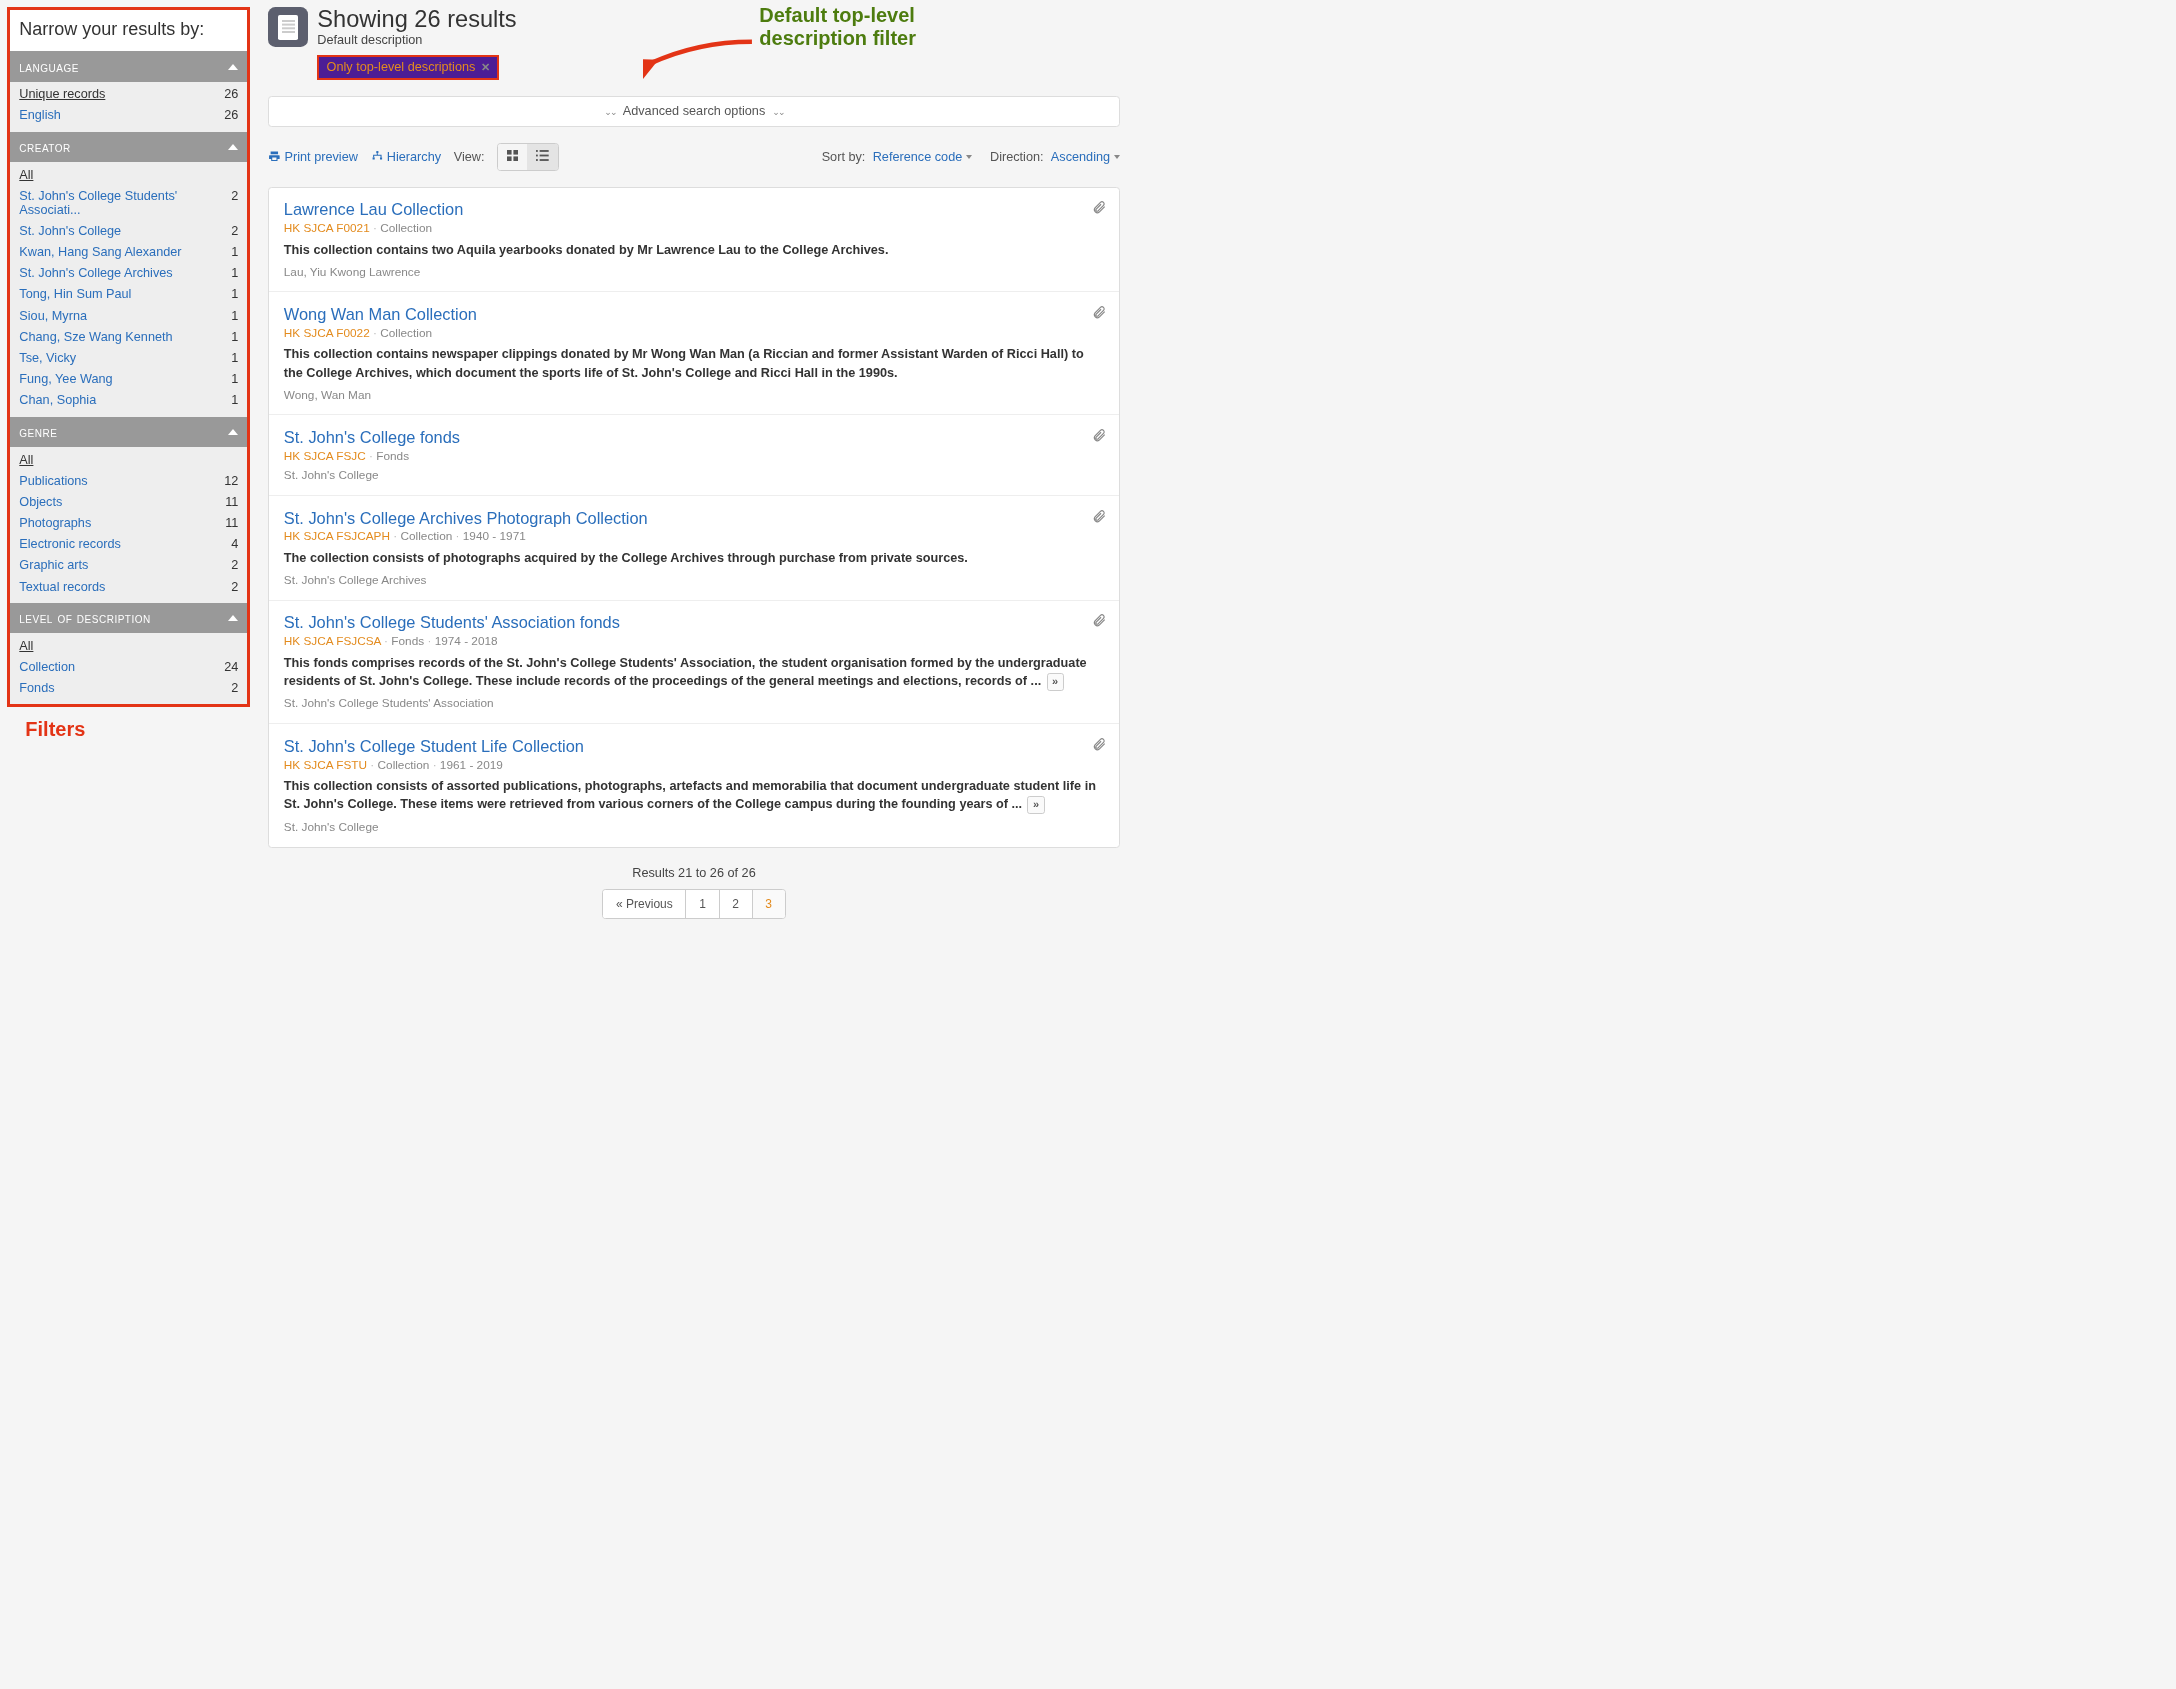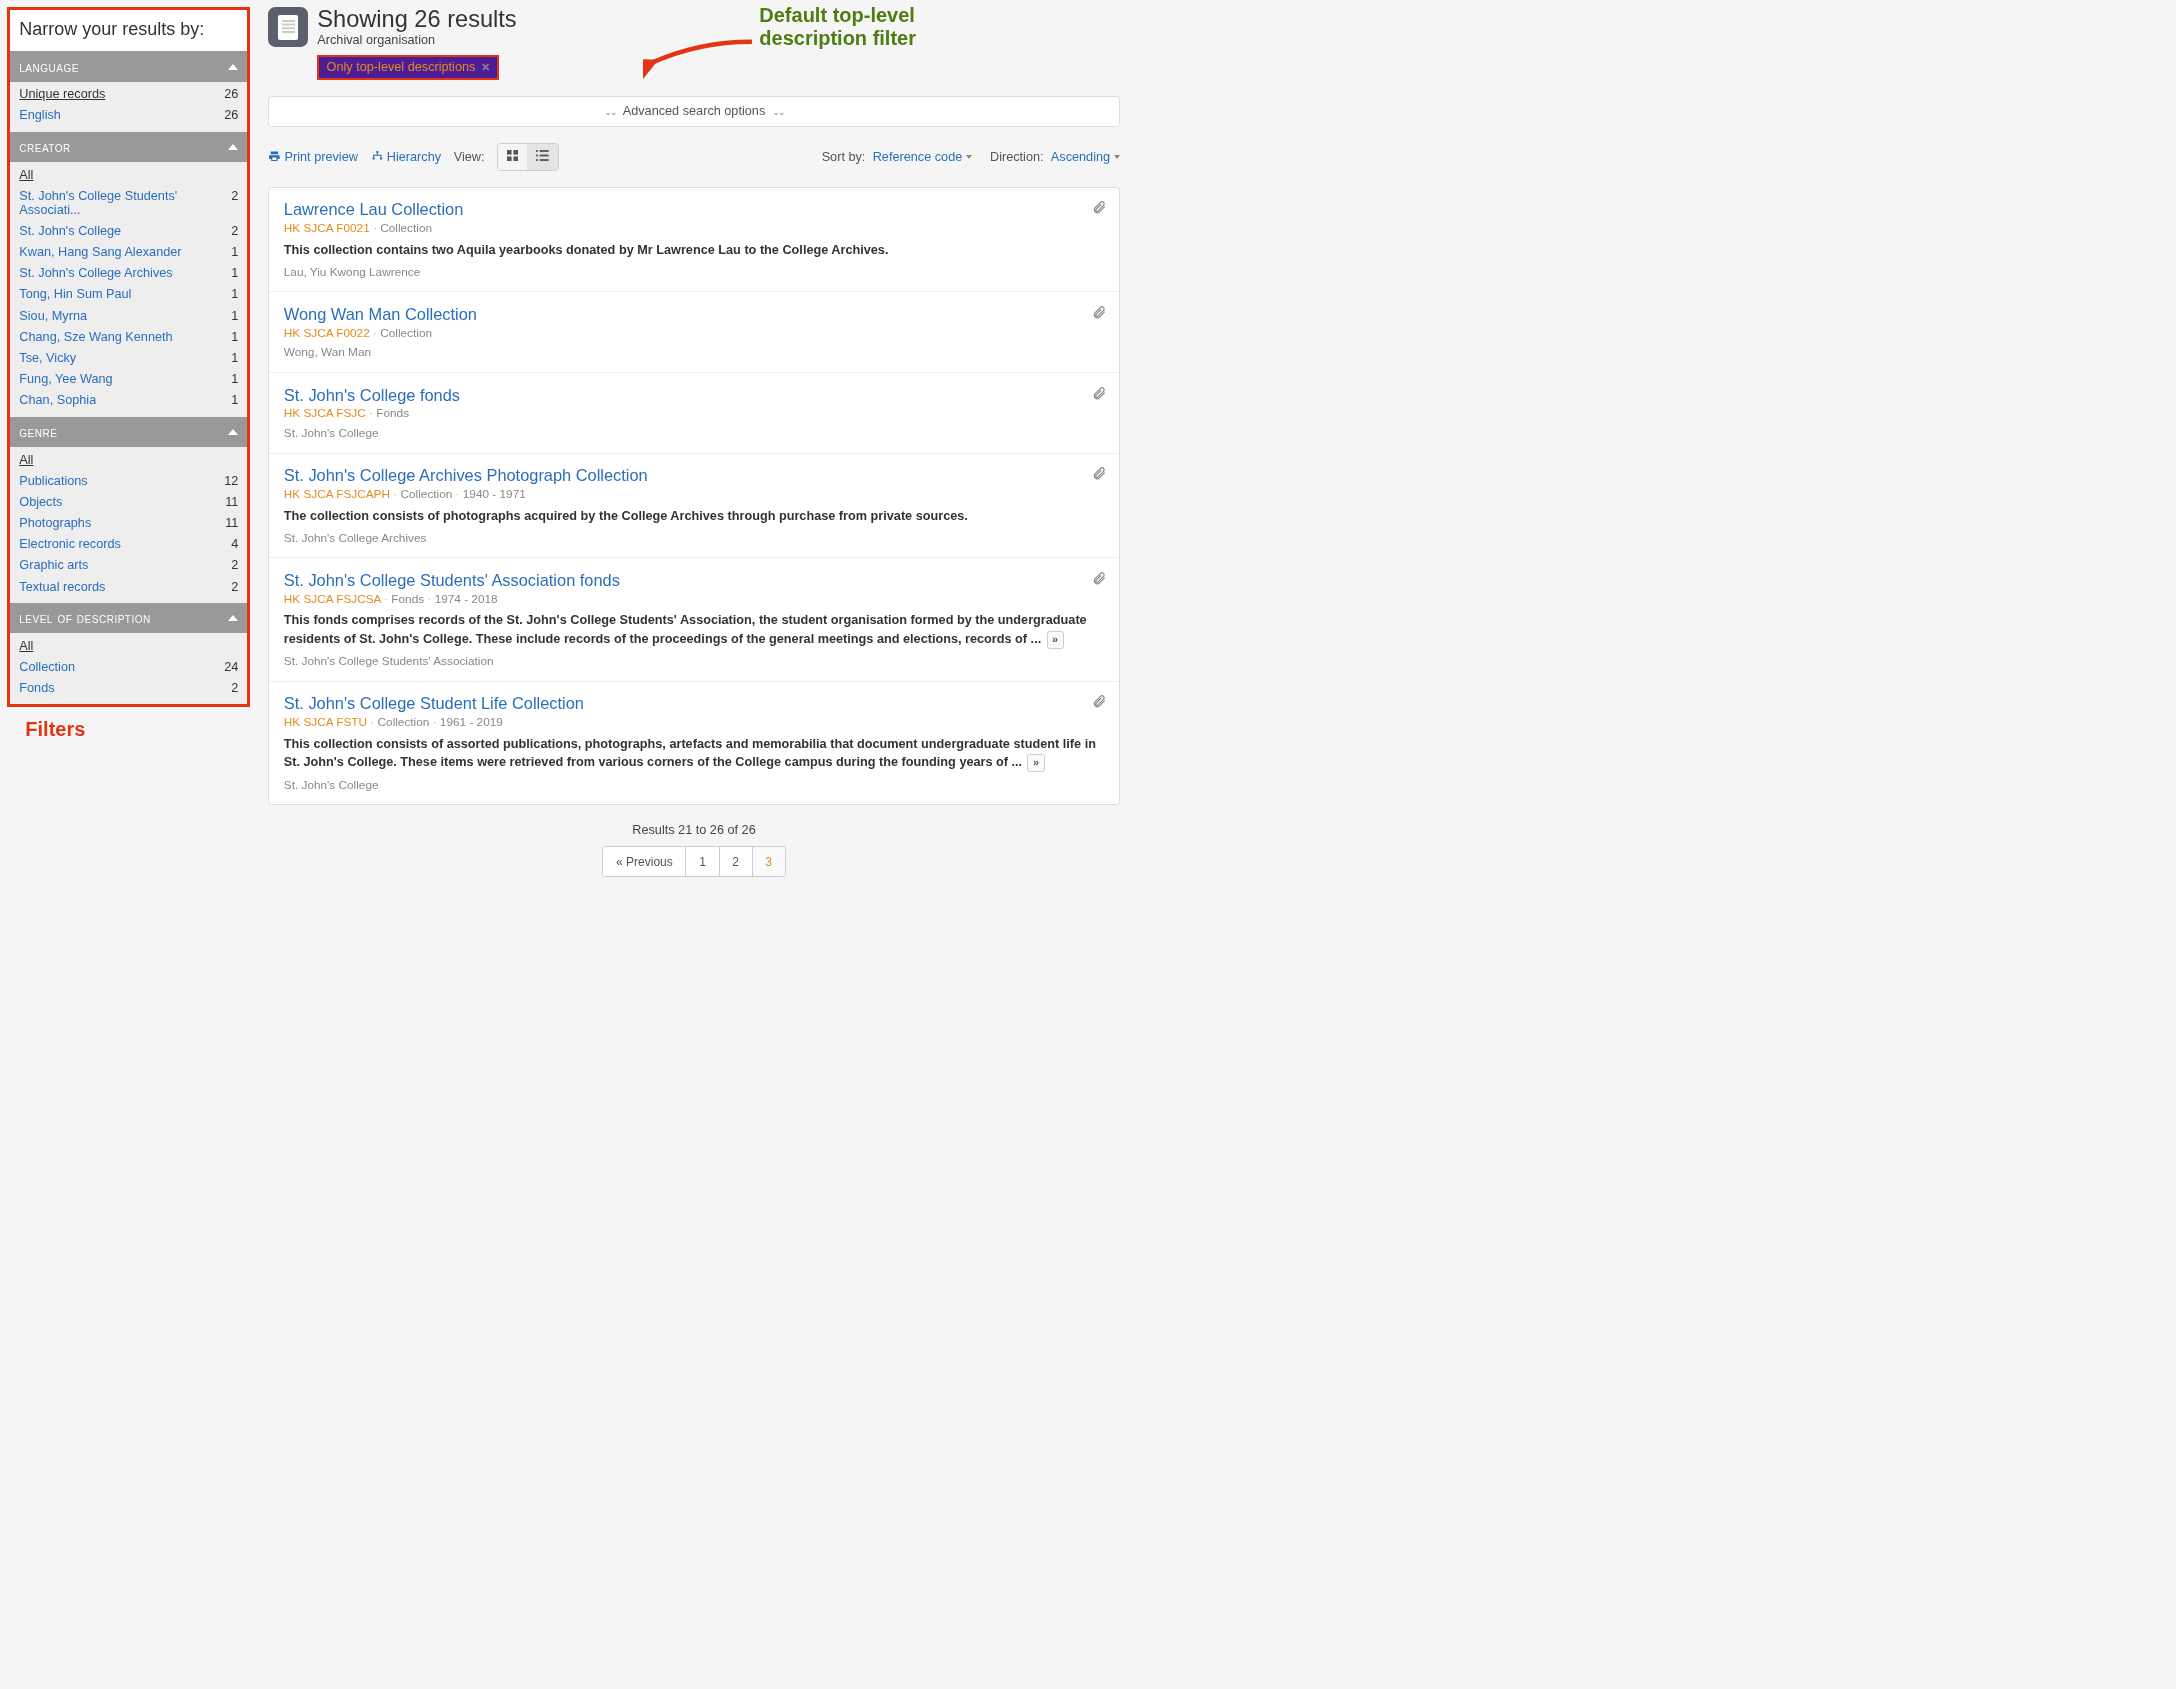--- a/index.html
+++ b/index.html
@@ -272,21 +272,21 @@
     <div class="filters-caption">Filters</div>
   </div>
 
   <main class="main">
     <div class="header-row">
       <div class="doc-icon">
           <div class="doc-icon-inner"></div>
         </div>
       <div>
         <div class="page-title">Showing 26 results</div>
-        <div class="page-sub">Archival organisation</div>
+        <div class="page-sub">Default description</div>
         <div class="top-filter-wrap">
           <span class="top-filter-chip">
             <span>Only top-level descriptions</span>
             <span class="x">✕</span>
           </span>
         </div>
       </div>
 
       <svg class="arrow-svg" viewBox="0 0 260 70">
         <defs>
@@ -369,20 +369,21 @@
           <div class="result-meta"><span class="ref-code">HK SJCA F0021</span> <span class="dot">·</span> <span>Collection</span></div>
           <div class="result-desc"><span>This collection contains two Aquila yearbooks donated by Mr Lawrence Lau to the College Archives.</span></div>
           <div class="result-creator">Lau, Yiu Kwong Lawrence</div>
         </div>
         <div class="result-item">
           <span class="clip-icon"><svg width="14.5" height="14.5" viewBox="0 0 24 24" fill="none" stroke="#888" stroke-width="2">
               <path d="M21 11l-9 9a5 5 0 0 1-7-7l9-9a3.5 3.5 0 0 1 5 5l-9 9a2 2 0 0 1-3-3l8-8"></path>
             </svg></span>
           <div class="result-title">Wong Wan Man Collection</div>
           <div class="result-meta"><span class="ref-code">HK SJCA F0022</span> <span class="dot">·</span> <span>Collection</span></div>
+          <div class="result-desc"><span>This collection contains newspaper clippings donated by Mr Wong Wan Man (a Riccian and former Assistant Warden of Ricci Hall) to the College Archives, which document the sports life of St. John's College and Ricci Hall in the 1990s.</span></div>
           <div class="result-creator">Wong, Wan Man</div>
         </div>
         <div class="result-item">
           <span class="clip-icon"><svg width="14.5" height="14.5" viewBox="0 0 24 24" fill="none" stroke="#888" stroke-width="2">
               <path d="M21 11l-9 9a5 5 0 0 1-7-7l9-9a3.5 3.5 0 0 1 5 5l-9 9a2 2 0 0 1-3-3l8-8"></path>
             </svg></span>
           <div class="result-title">St. John's College fonds</div>
           <div class="result-meta"><span class="ref-code">HK SJCA FSJC</span> <span class="dot">·</span> <span>Fonds</span></div>
           <div class="result-creator">St. John's College</div>
         </div>

